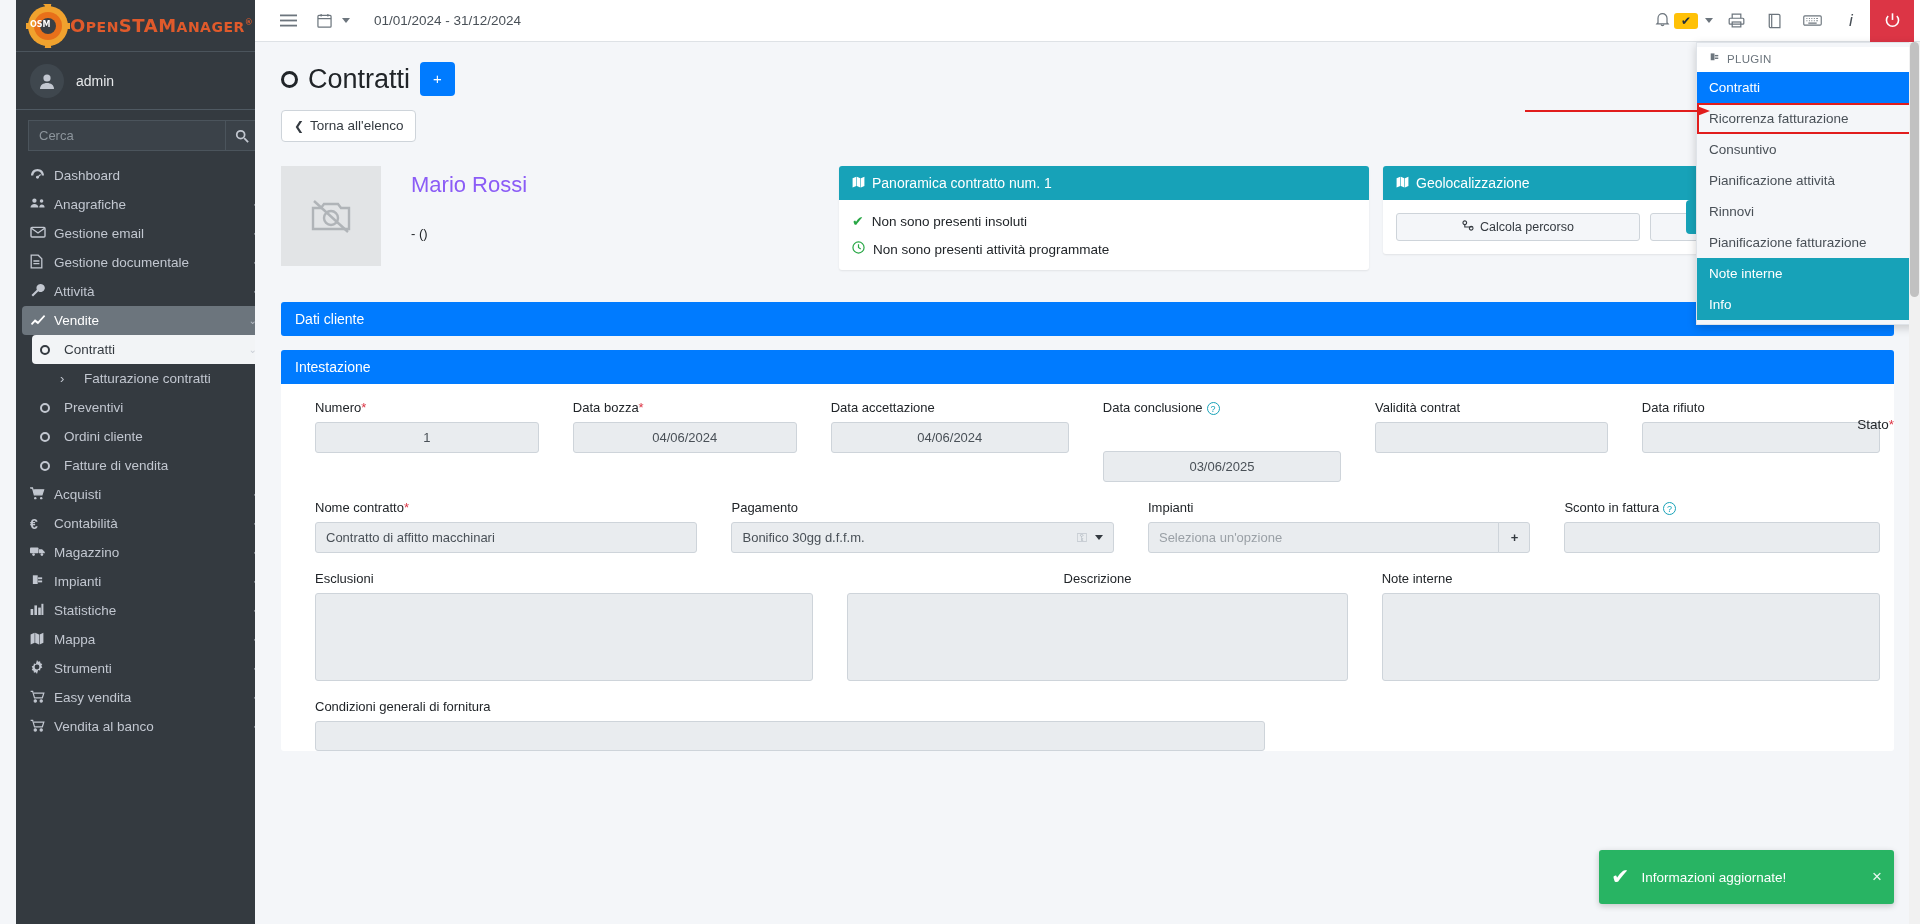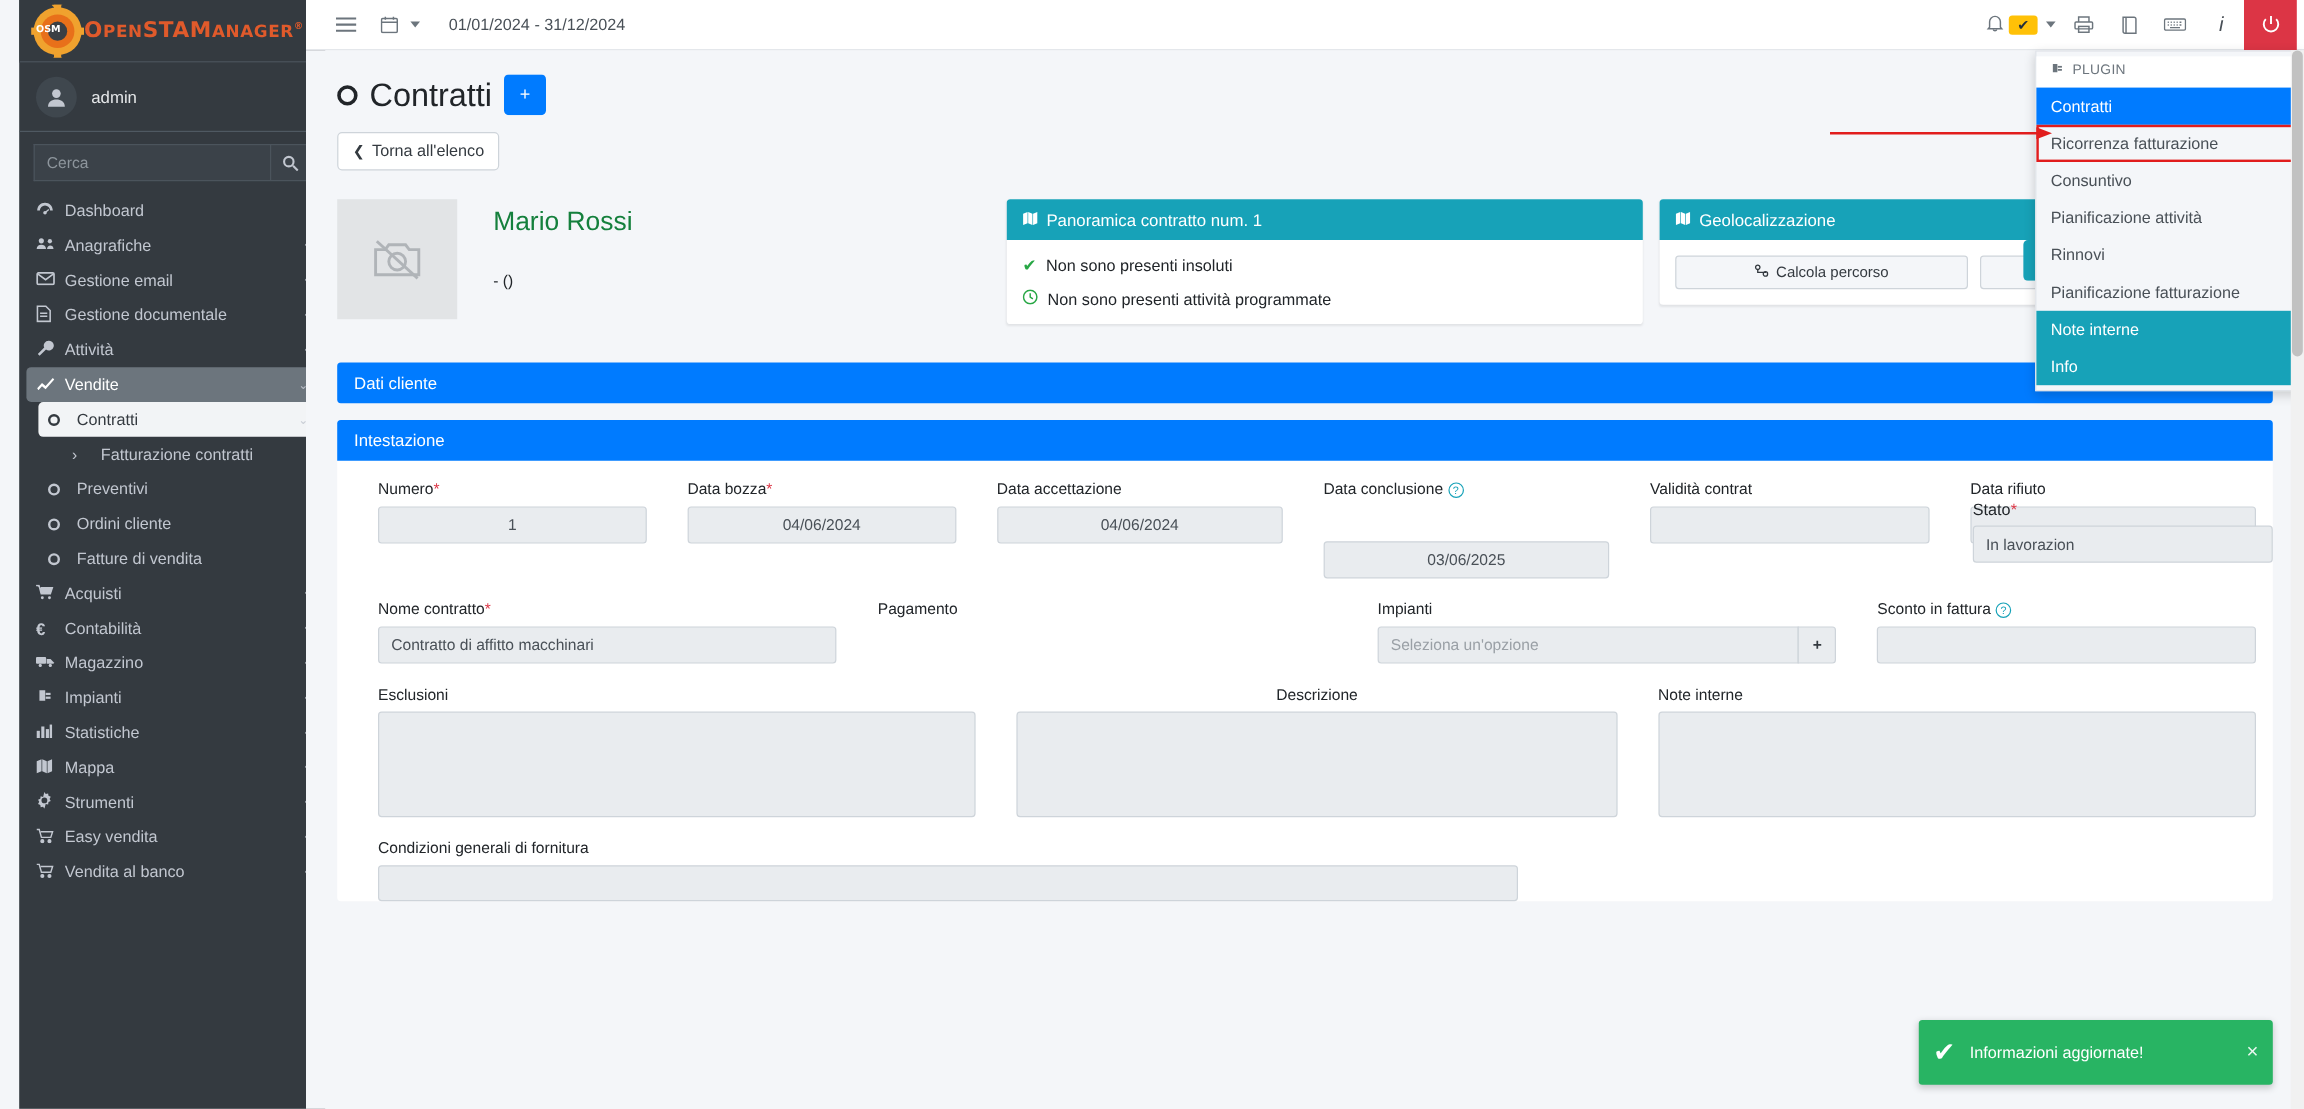--- a/index.html
+++ b/index.html
@@ -152,21 +152,21 @@
     border-left: 1px solid rgba(255,255,255,.28); padding: 7px 10px;
   }
   .caret-w { width:0;height:0;border-left:4px solid transparent;border-right:4px solid transparent;border-top:5px solid #fff; }
   
   #cards-row { display: flex; padding: 24px 26px 0 26px; gap: 0; align-items: flex-start; }
   #profile-card { display: flex; width: 540px; }
   #photo-ph {
     width: 100px; height: 100px; background: #e2e4e6;
     display:flex; align-items:center; justify-content:center; color:#b0b4b8;
   }
-  #profile-name { font-size: 22px; color: #15803d; margin: 6px 0 0 30px; }
+  #profile-name { font-size: 22px; color: #8b5cf6; margin: 6px 0 0 30px; }
   #profile-sub { font-size: 13px; color: #212529; margin: 28px 0 0 30px; }
   .card { background: #fff; border-radius: 3px; box-shadow: 0 1px 2px rgba(0,0,0,.08); }
   .card-head {
     background: #17a2b8; color: #fff; padding: 9px 13px;
     font-size: 14px; display:flex; align-items:center; gap:7px;
     border-radius: 3px 3px 0 0;
   }
   .card-body { padding: 13px; }
   .ok-line { display:flex; align-items:center; gap:8px; font-size: 13.5px; color: #212529; margin-bottom: 12px; }
   .ok-line:last-child { margin-bottom: 0; }
@@ -690,23 +690,20 @@
         </div>
         <div class="geo-btn" style="width:130px;"></div>
       </div>
     </div>
   </div>
 
   <div id="stato-wrap">
     <div id="stato-label">
       <span>Stato</span><span class="req">*</span>
     </div>
-    <div id="stato-field">
-      <span>In lavorazion</span>
-    </div>
   </div>
 
   <div class="section-bar" id="dati-cliente">
     <span>Dati cliente</span>
   </div>
 
   <div id="intestazione-card">
     <div class="section-bar">
       <span>Intestazione</span>
     </div>
@@ -740,20 +737,27 @@
         </div>
       </div>
 
       <div class="frow">
         <div class="fcol" style="width:400px;">
           <span class="flabel"><span>Nome contratto</span><span class="req">*</span></span>
           <span class="fctl">Contratto di affitto macchinari</span>
         </div>
         <div class="fcol" style="width:400px;">
           <span class="flabel">Pagamento</span>
+          <span class="fctl">
+            <span>Bonifico 30gg d.f.f.m.</span>
+            <span class="sel-x">
+              <span>⚿</span>
+              <span class="caret-dk"></span>
+            </span>
+          </span>
         </div>
         <div class="fcol" style="width:400px;">
           <span class="flabel">Impianti</span>
           <span style="display:flex;">
             <span class="fctl ph" style="flex:1 1 auto;border-radius:3px 0 0 3px;">Seleziona un'opzione</span>
             <span class="plus-addon">+</span>
           </span>
         </div>
         <div class="fcol" style="width:330px;">
           <span class="flabel"><span>Sconto in fattura</span><span class="help-ico">?</span></span>

